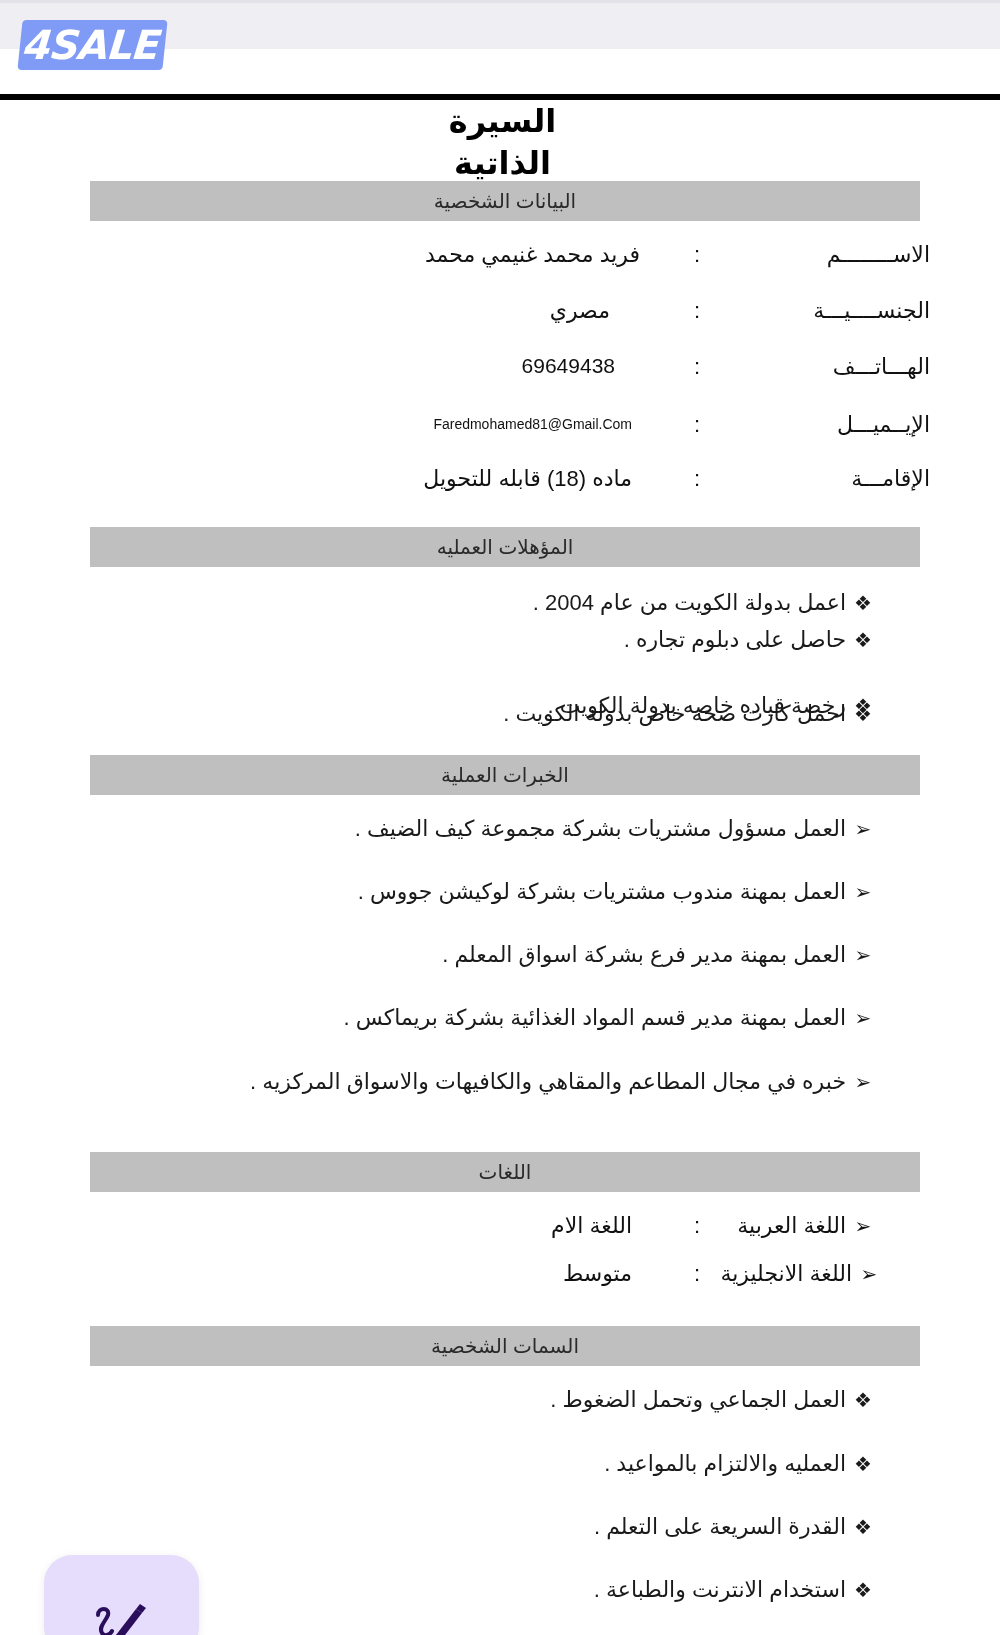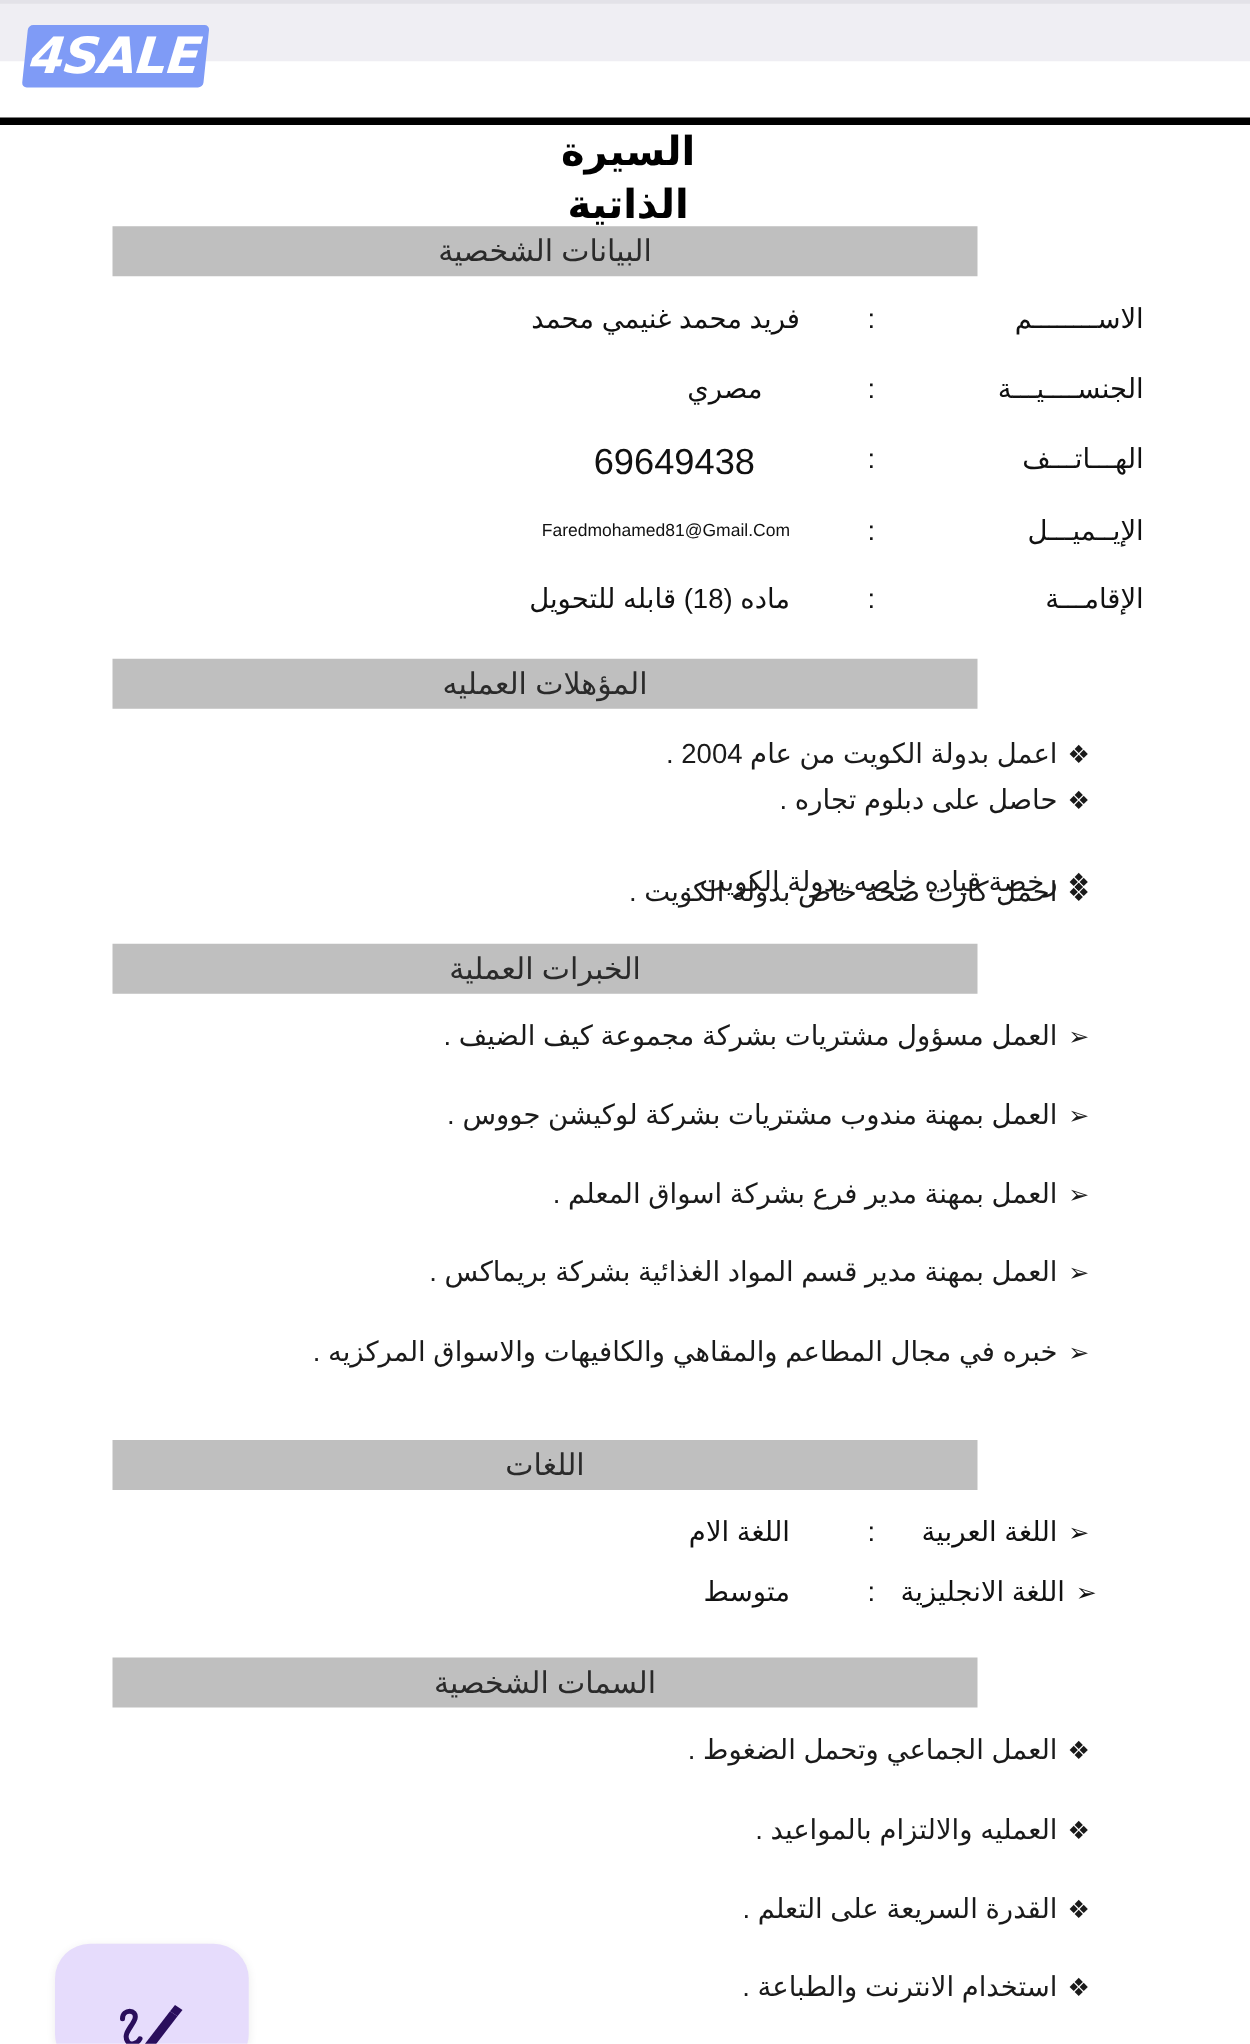--- a/index.html
+++ b/index.html
@@ -26,26 +26,26 @@
   .doc-title-wrap {
     position: absolute; left: 410px; top: 100px; width: 185px; text-align: center;
   }
   .doc-title {
     direction: rtl; font-family: "DejaVu Sans", sans-serif; font-weight: bold; font-size: 32px;
     color: #000; line-height: 42px;
   }
   .doc-title-bar { height: 8px; background: #000; margin-top: 0; }
 
   .section-bar {
-    position: absolute; left: 90px; width: 692px; height: 40px; background: #bfbfbf;
+    position: absolute; left: 90px; width: 830px; height: 40px; background: #bfbfbf;
     display: flex; align-items: center; justify-content: center;
-    font-size: 24px; color: #2a2a2a; direction: rtl;
+    font-size: 20px; color: #2a2a2a; direction: rtl;
   }
   .row { position: absolute; direction: rtl; font-size: 22px; color: #111; white-space: nowrap; }
-  .kv-label { position: absolute; right: 85px; width: 140px; text-align: right; direction: rtl; }
+  .kv-label { position: absolute; right: 70px; width: 140px; text-align: right; direction: rtl; }
   .kv-colon { position: absolute; left: 692px; width: 10px; text-align: center; }
   .kv-value { position: absolute; right: 355px; text-align: right; direction: rtl; }
   .kv-value.ltr { direction: ltr; }
 
   .bullet-list .item { position: absolute; right: 120px; direction: rtl; font-size: 22px; white-space: nowrap; }
   .bullet { display: inline-block; width: 34px; text-align: center; font-size: 22px; }
   .diamonds { font-size: 20px; }
   .arrow { font-size: 20px; }
 
   .fab {
@@ -75,21 +75,21 @@
   <div class="row kv-value" style="top:242px; right:360px;">فريد محمد غنيمي محمد</div>
 </div>
 <div>
   <div class="row kv-label" style="top:298px;">الجنســــيـــة</div>
   <div class="row kv-colon" style="top:298px;">:</div>
   <div class="row kv-value" style="top:298px; right:390px;">مصري</div>
 </div>
 <div>
   <div class="row kv-label" style="top:354px;">الهـــاتـــف</div>
   <div class="row kv-colon" style="top:354px;">:</div>
-  <div class="row kv-value ltr" style="top:354px; right:396px; font-size:29px;">69649438</div>
+  <div class="row kv-value ltr" style="top:354px; right:385px; font-size:21px;">69649438</div>
 </div>
 <div>
   <div class="row kv-label" style="top:412px;">الإيــميـــل</div>
   <div class="row kv-colon" style="top:412px;">:</div>
   <div class="row kv-value ltr" style="top:416px; right:368px; font-size:14px;">Faredmohamed81@Gmail.Com</div>
 </div>
 <div>
   <div class="row kv-label" style="top:466px;">الإقامـــة</div>
   <div class="row kv-colon" style="top:466px;">:</div>
   <div class="row kv-value" style="top:466px; right:368px;">ماده (18) قابله للتحويل</div>

